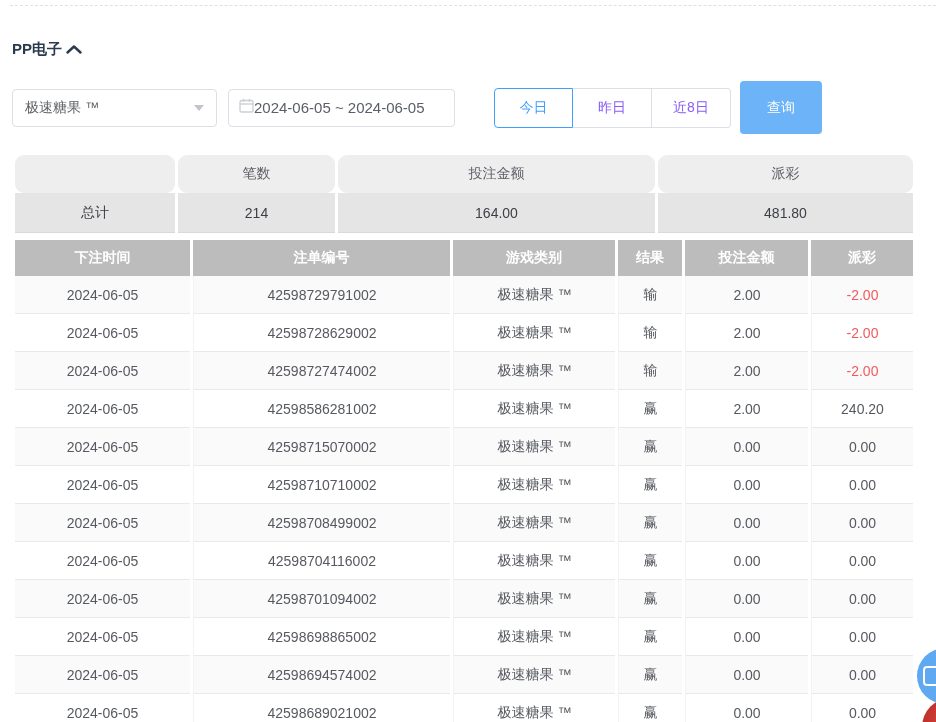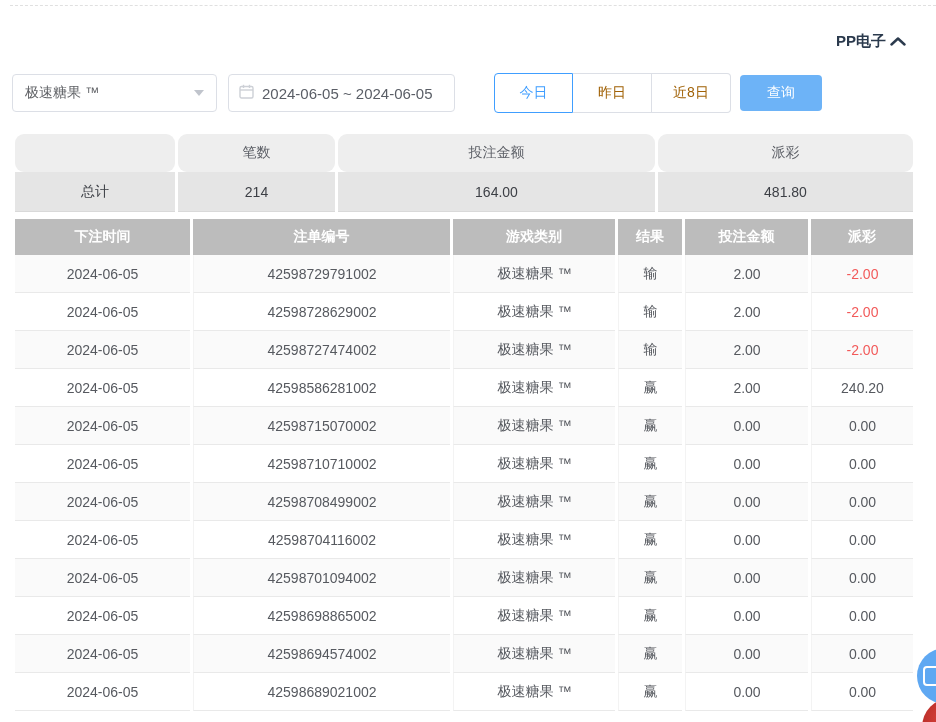--- a/index.html
+++ b/index.html
@@ -2,41 +2,41 @@
 <html><head>
 <meta charset="utf-8">
 <style>
   * { margin: 0; padding: 0; box-sizing: border-box; }
   html, body { width: 936px; height: 722px; overflow: hidden; background: #fff;
     font-family: "Liberation Sans", "DejaVu Sans", sans-serif; }
   .top-dashed { margin: 5px 0 0 10px; width: 926px; border-top: 1px dashed #e0e0e0; }
   .content { margin-left: 12px; width: 898px; }
 
   
-  .panel-head { margin-top: 26px; display: flex; align-items: center; justify-content: flex-end; }
+  .panel-head { margin-top: 34px; display: flex; align-items: center; justify-content: flex-start; }
   .panel-title { font-size: 15px; font-weight: bold; color: #2b3a4d; }
   .collapse-btn { width: 24px; height: 18px; display: flex; align-items: center; justify-content: center; cursor: pointer; background: none; border: none; }
 
   
   .filters { margin-top: 22px; display: flex; align-items: center; }
   .select-box { width: 205px; height: 38px; border: 1px solid #dcdfe6; border-radius: 4px;
     display: flex; align-items: center; padding: 0 12px; color: #606266; font-size: 14px; cursor: pointer; background: #fff; }
   .select-box .grow { flex: 1; text-align: left; }
   .caret-down { width: 0; height: 0; border-left: 5px solid transparent; border-right: 5px solid transparent; border-top: 6px solid #c0c4cc; }
   .date-box { margin-left: 11px; width: 227px; height: 38px; border: 1px solid #dcdfe6; border-radius: 4px;
     display: flex; align-items: center; padding: 0 10px; background: #fff; cursor: pointer; }
-  .date-text { margin-left: 8px; color: #5a5e66; font-size: 15px; white-space: nowrap; }
+  .date-text { color: #5a5e66; font-size: 15px; white-space: nowrap; }
   .btn-group { margin-left: 7px; display: flex; padding-left: 32px; }
   .btn-group .qbtn { width: 79px; height: 40px; background: #fff; border: 1px solid #dcdfe6; font-size: 14px;
-    color: #a16207; cursor: pointer; font-family: inherit; }
+    color: #8b5cf6; cursor: pointer; font-family: inherit; }
   .btn-group .qbtn:first-child { border-radius: 4px 0 0 4px; }
   .btn-group .qbtn:last-child { border-radius: 0 4px 4px 0; }
   .btn-group .qbtn + .qbtn { border-left: none; }
   .btn-group .qbtn.active { border: 1px solid #409eff; color: #409eff; position: relative; z-index: 1; }
-  .query-btn { margin-left: 9px; width: 82px; height: 36px; background: #6db3f7; color: #fff; border: none;
+  .query-btn { margin-left: 9px; width: 82px; height: 53px; background: #6db3f7; color: #fff; border: none;
     border-radius: 4px; font-size: 14px; cursor: pointer; font-family: inherit; }
 
   
   table { border-collapse: separate; border-spacing: 3px 0; width: 898px; table-layout: fixed; }
   td, th { font-weight: normal; text-align: center; font-size: 14px; }
 
   .summary-table { margin-top: 21px; }
   .summary-table th { background: #eeeeee; height: 38px; color: #5c5f66; border-radius: 9px; }
   .summary-table td { background: #e5e5e5; height: 40px; color: #3c3f45; border-bottom: 1px solid #d9d9d9; }
 

